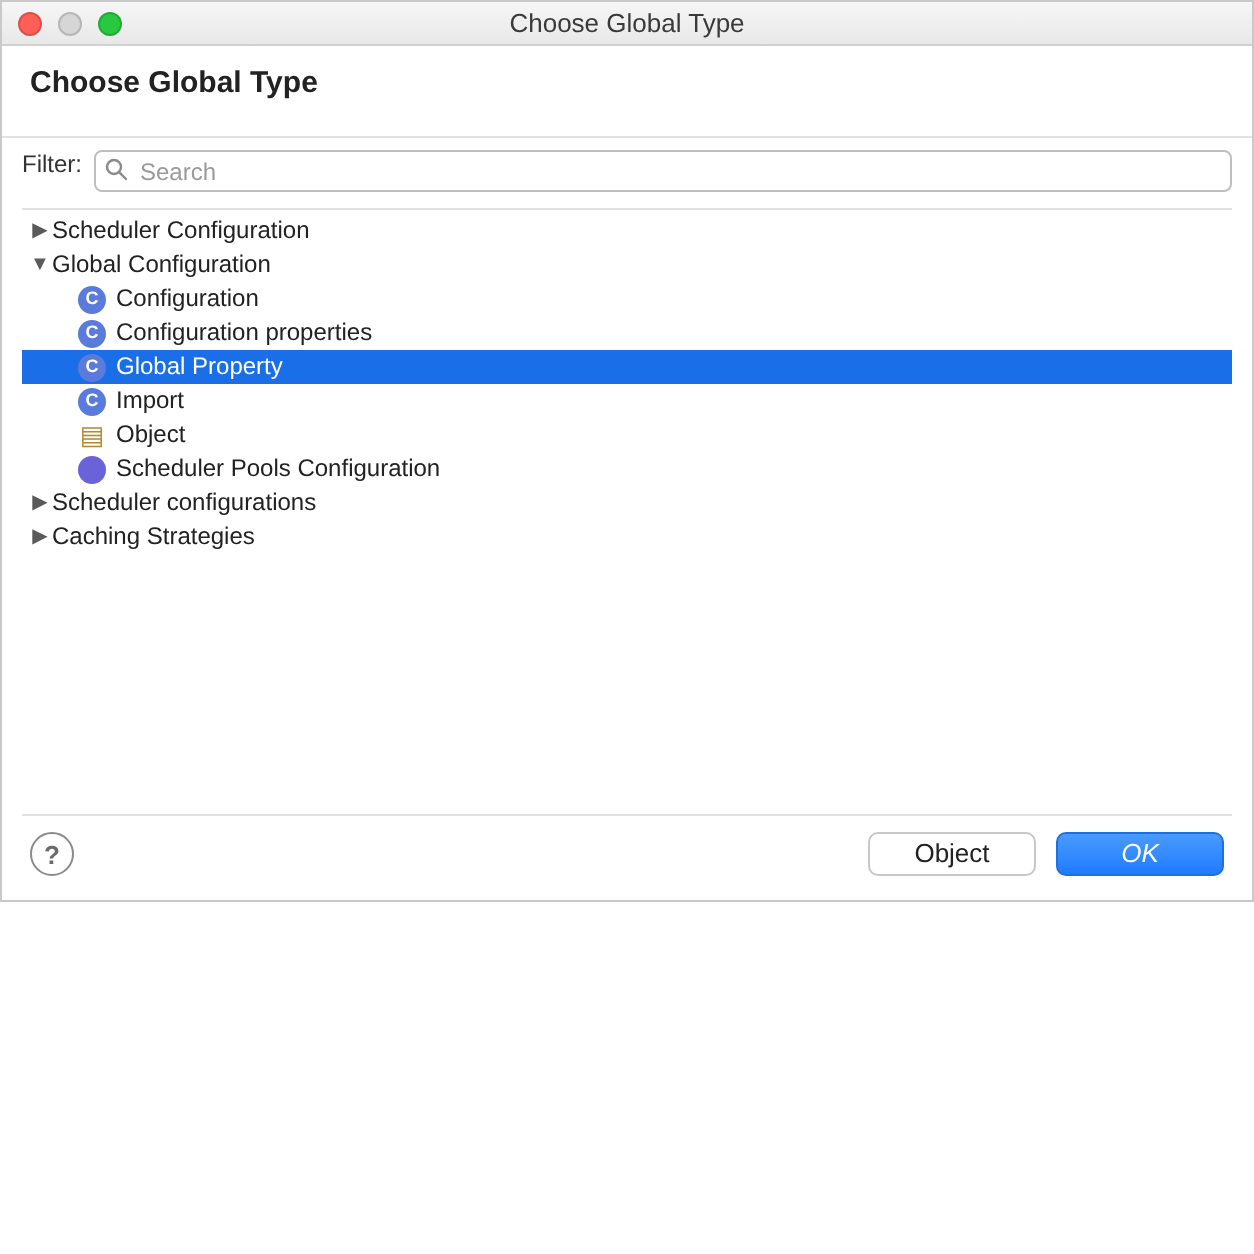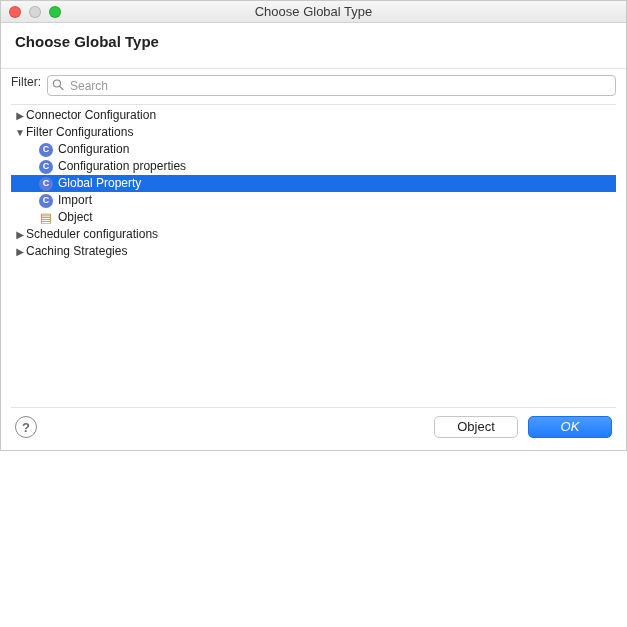--- a/index.html
+++ b/index.html
@@ -231,26 +231,26 @@
       </span>
       <input class="search-input" type="text" placeholder="Search" style="">
     </div>
   </div>
 
   <div class="tree-container">
     <div class="tree">
 
       <div class="row indent-0">
         <span class="disclosure">▶</span>
-        <span class="label">Connector Configuration</span>
+        <span class="label">Scheduler Configuration</span>
       </div>
 
       <div class="row indent-0">
         <span class="disclosure">▼</span>
-        <span class="label">Filter Configurations</span>
+        <span class="label">Global Configuration</span>
       </div>
 
       <div class="row indent-child">
         <span class="icon circle">C</span>
         <span class="label">Configuration</span>
       </div>
 
       <div class="row indent-child">
         <span class="icon circle">C</span>
         <span class="label">Configuration properties</span>
@@ -264,20 +264,24 @@
       <div class="row indent-child">
         <span class="icon circle">C</span>
         <span class="label">Import</span>
       </div>
 
       <div class="row indent-child">
         <span class="icon obj">▤</span>
         <span class="label">Object</span>
       </div>
 
+      <div class="row indent-child">
+        <span class="icon sched"></span>
+        <span class="label">Scheduler Pools Configuration</span>
+      </div>
 
       <div class="row indent-0">
         <span class="disclosure">▶</span>
         <span class="label">Scheduler configurations</span>
       </div>
 
       <div class="row indent-0">
         <span class="disclosure">▶</span>
         <span class="label">Caching Strategies</span>
       </div>

